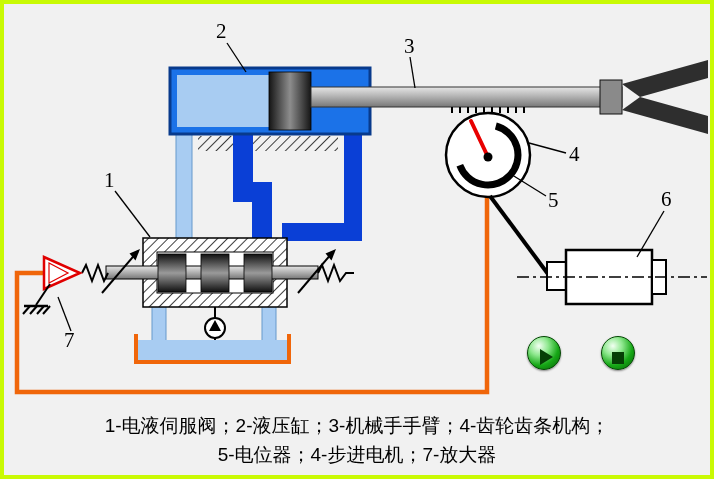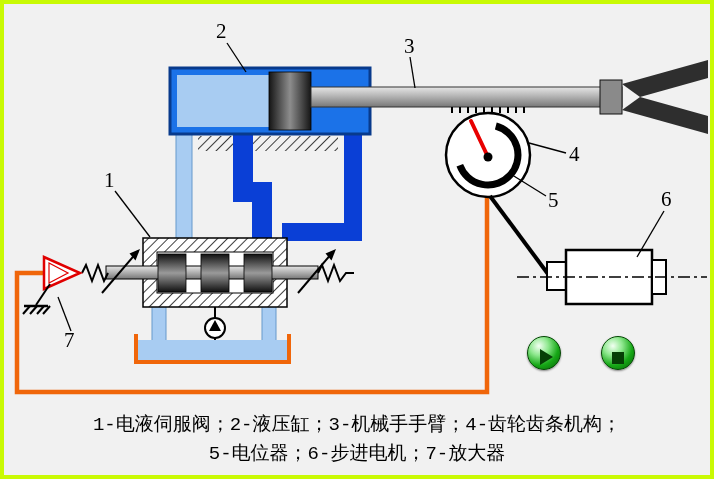--- a/index.html
+++ b/index.html
@@ -3,21 +3,21 @@
 <meta charset="utf-8">
 <style>
   *{margin:0;padding:0;box-sizing:border-box}
   html,body{background:#ffffff}
   body{font-family:"Liberation Sans",sans-serif}
   .stage{position:relative;width:714px;height:479px;background:#f1f1f1;overflow:hidden}
   .frame{position:absolute;inset:0;border:4px solid #c9fa04;pointer-events:none;z-index:20}
   svg.diagram{position:absolute;left:0;top:0;z-index:1}
   text.num{font-family:"Liberation Serif","DejaVu Serif",serif;font-size:21px;fill:#000}
   .caption{position:absolute;left:0;width:100%;top:411px;text-align:center;z-index:5;
-           font-family:Liberation Mono, monospace;font-size:19px;color:#000;line-height:29px}
+           font-family:Liberation Sans, sans-serif;font-size:19px;color:#000;line-height:29px}
   .ctl-btn{position:absolute;width:34px;height:34px;border-radius:50%;cursor:pointer;z-index:6;padding:0;
            border:1px solid #034703;
            background:radial-gradient(circle at 34% 28%,#f2fff2 0%,#8fe88f 30%,#17a817 62%,#045c04 100%);
            box-shadow:0 1px 2px rgba(0,0,0,.45)}
   .ctl-btn .tri{display:block;width:0;height:0;margin:8px 0 0 12px;
                 border-left:13px solid #063f06;border-top:8px solid transparent;border-bottom:8px solid transparent}
   .ctl-btn .sq{display:block;width:12px;height:12px;background:#063f06;margin:10px auto 0 auto}
 </style>
 </head>
 <body>
@@ -153,17 +153,17 @@
 
   <button class="ctl-btn" style="left:527px;top:336px">
     <span class="tri"></span>
   </button>
   <button class="ctl-btn" style="left:601px;top:336px">
     <span class="sq"></span>
   </button>
 
   <div class="caption">
     <div>1-电液伺服阀；2-液压缸；3-机械手手臂；4-齿轮齿条机构；</div>
-    <div>5-电位器；6-步进电机；7-放大器</div>
+    <div>5-电位器；4-步进电机；7-放大器</div>
   </div>
 
   <div class="frame"></div>
 </div>
 
 </body></html>

